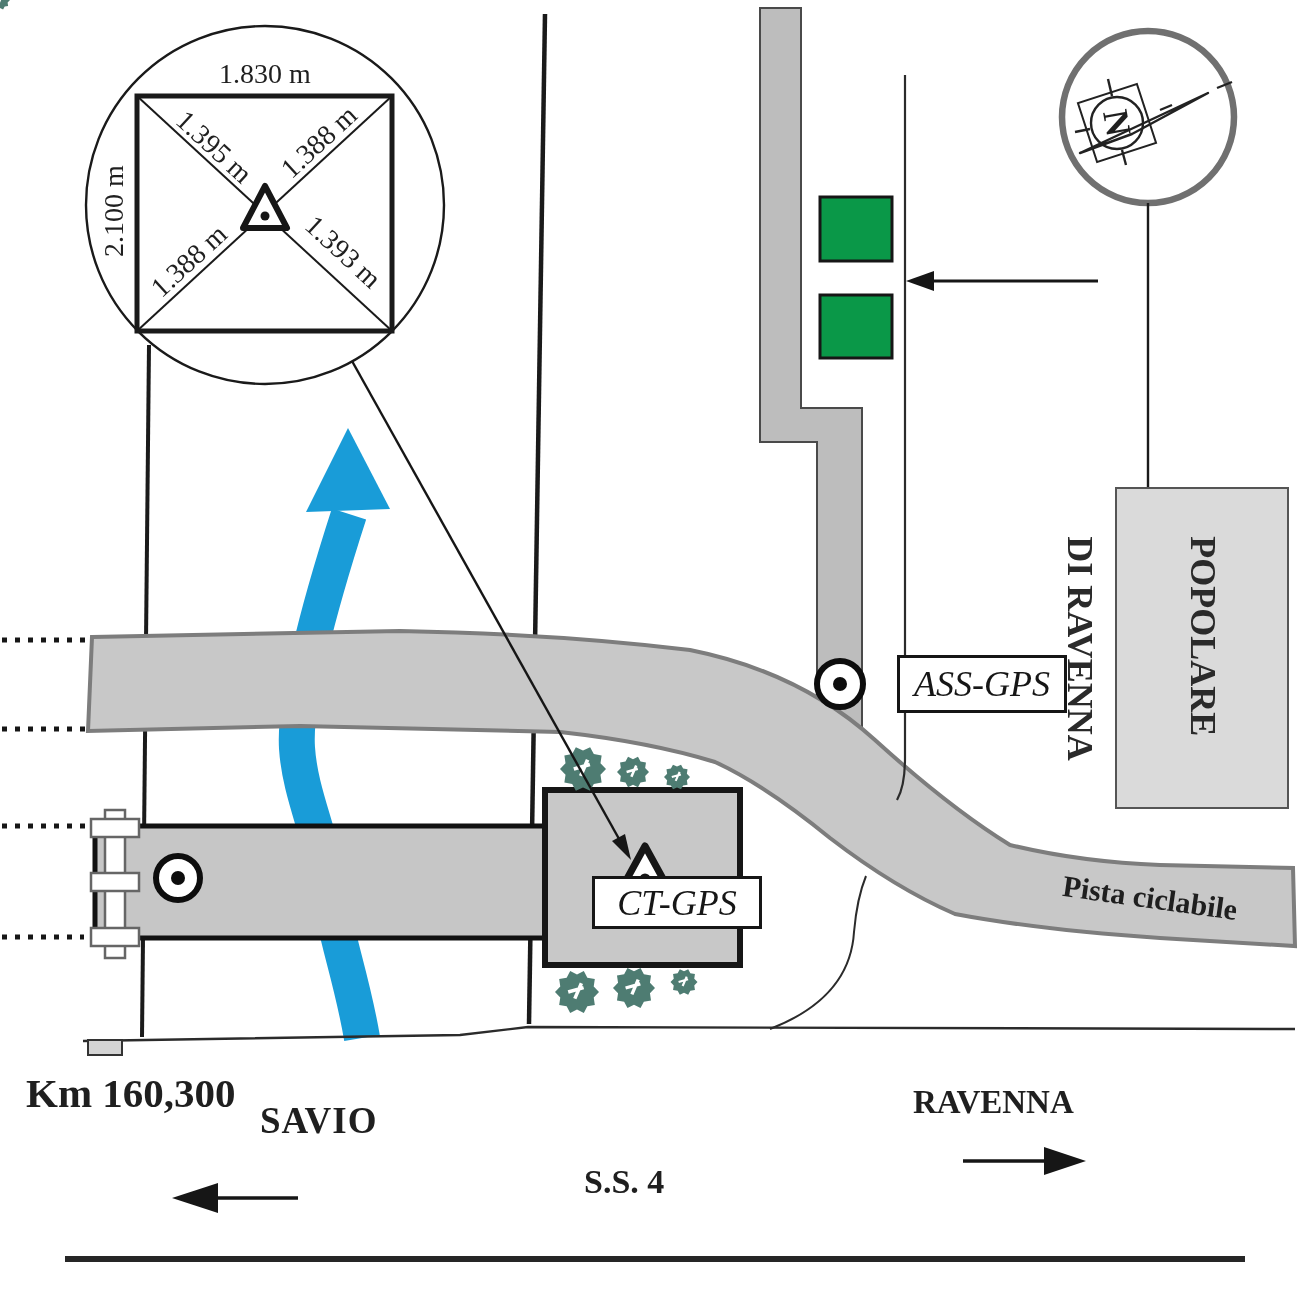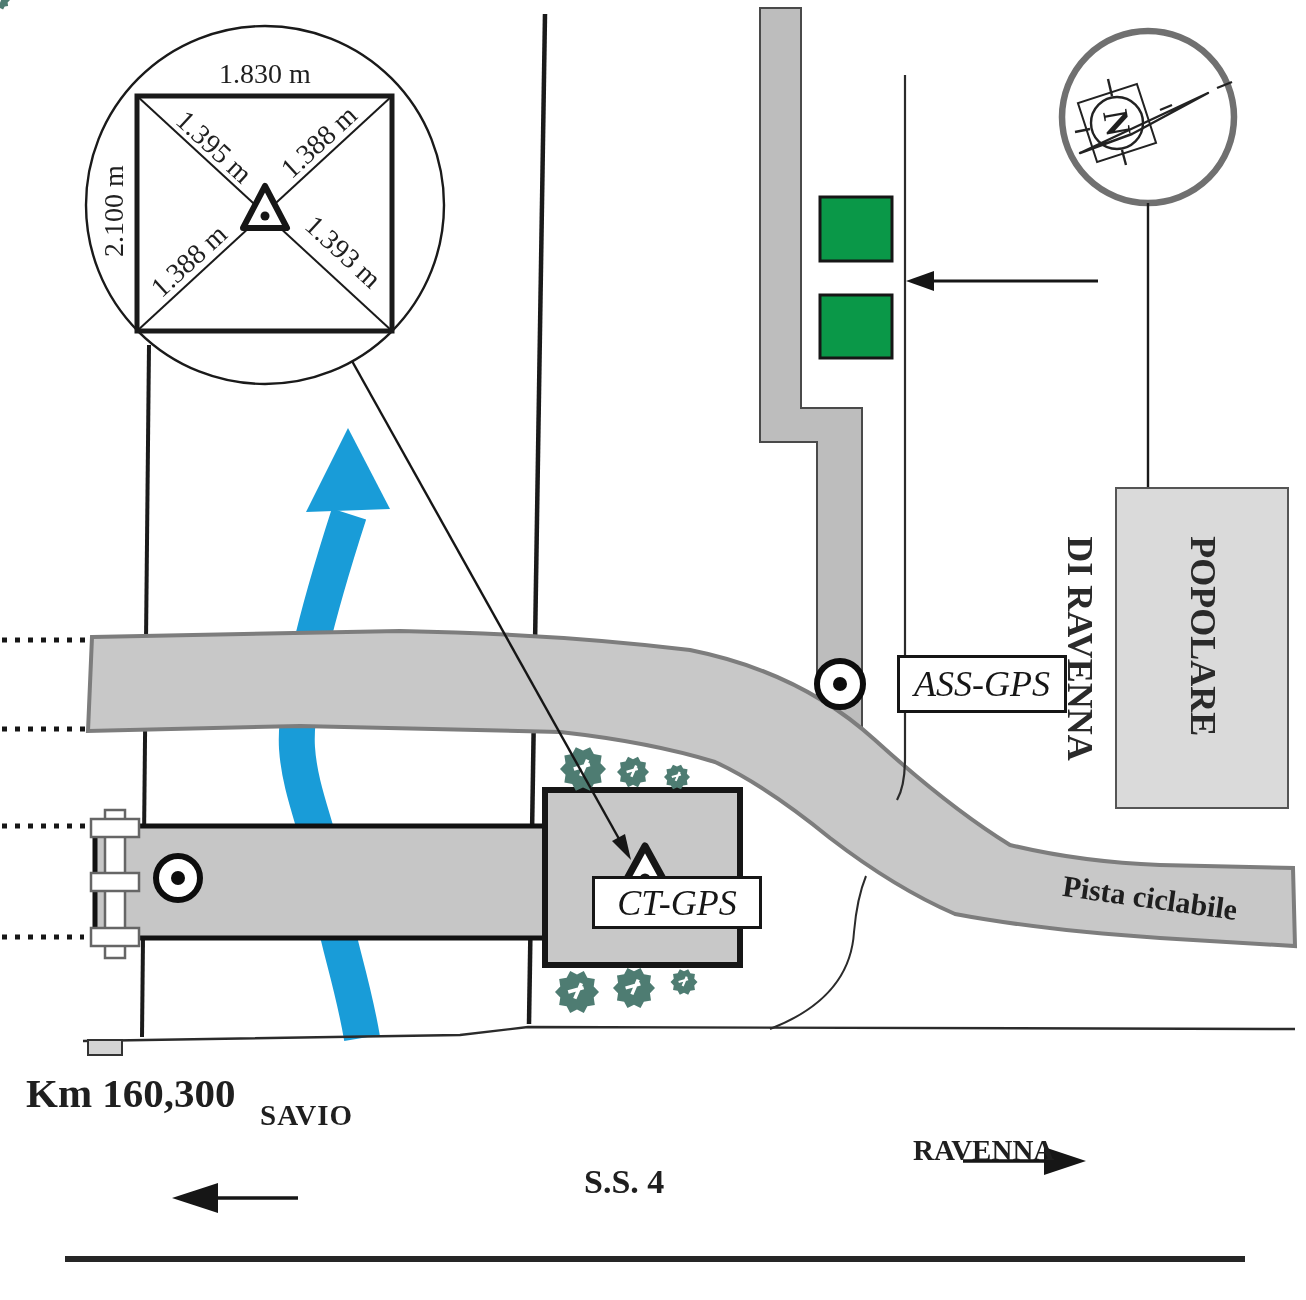--- a/index.html
+++ b/index.html
@@ -165,17 +165,17 @@
 <div class="stn" style="left:897px;top:655px;width:164px;height:52px;">
   <span>ASS-GPS</span>
 </div>
 <div class="stn" style="left:558px;top:876px;width:164px;height:47px;margin-left:34px;">
   <span>CT-GPS</span>
 </div>
 
 <div class="lbl ctr bold" style="left:1150px;top:898px;font-size:30px;--r:8deg;">Pista ciclabile</div>
 
 <div class="lbl bold" style="left:26px;top:1069px;font-size:41px;">Km 160,300</div>
-<div class="lbl bold" style="left:260px;top:1099px;font-size:29px;letter-spacing:1px;">SAVIO</div>
+<div class="lbl bold" style="left:260px;top:1099px;font-size:37px;letter-spacing:1px;">SAVIO</div>
 <div class="lbl bold" style="left:584px;top:1163px;font-size:34px;">S.S. 4</div>
-<div class="lbl bold" style="left:913px;top:1134px;font-size:29px;">RAVENNA</div>
+<div class="lbl bold" style="left:913px;top:1084px;font-size:33px;">RAVENNA</div>
 
 </div>
 
 </body></html>

